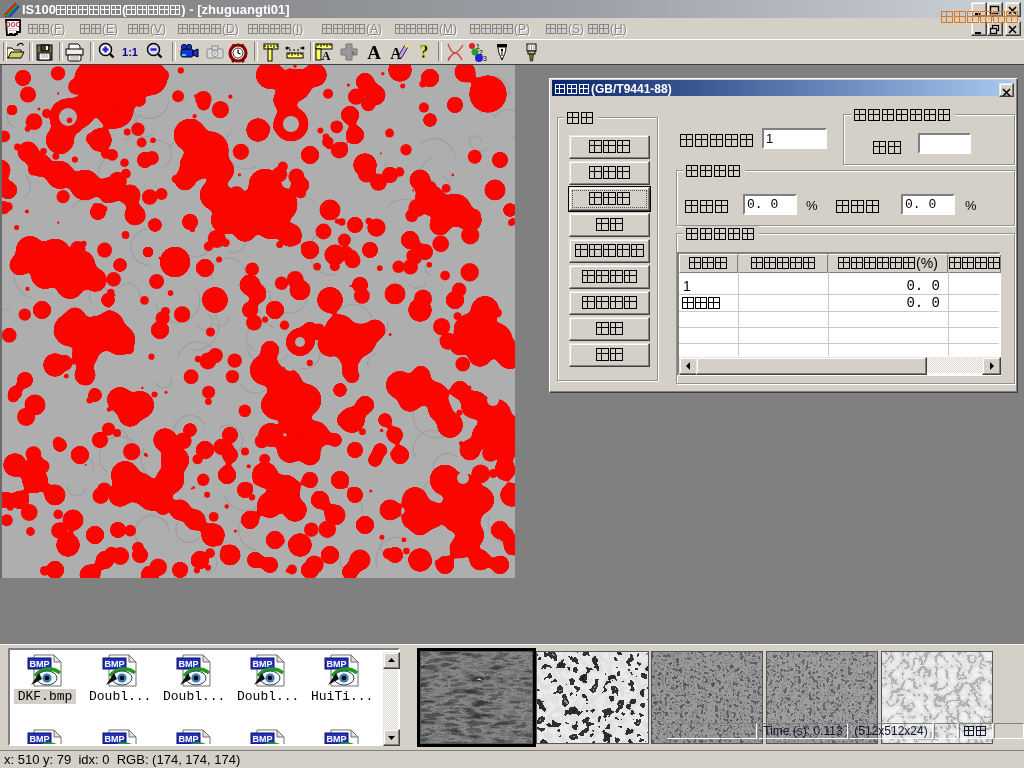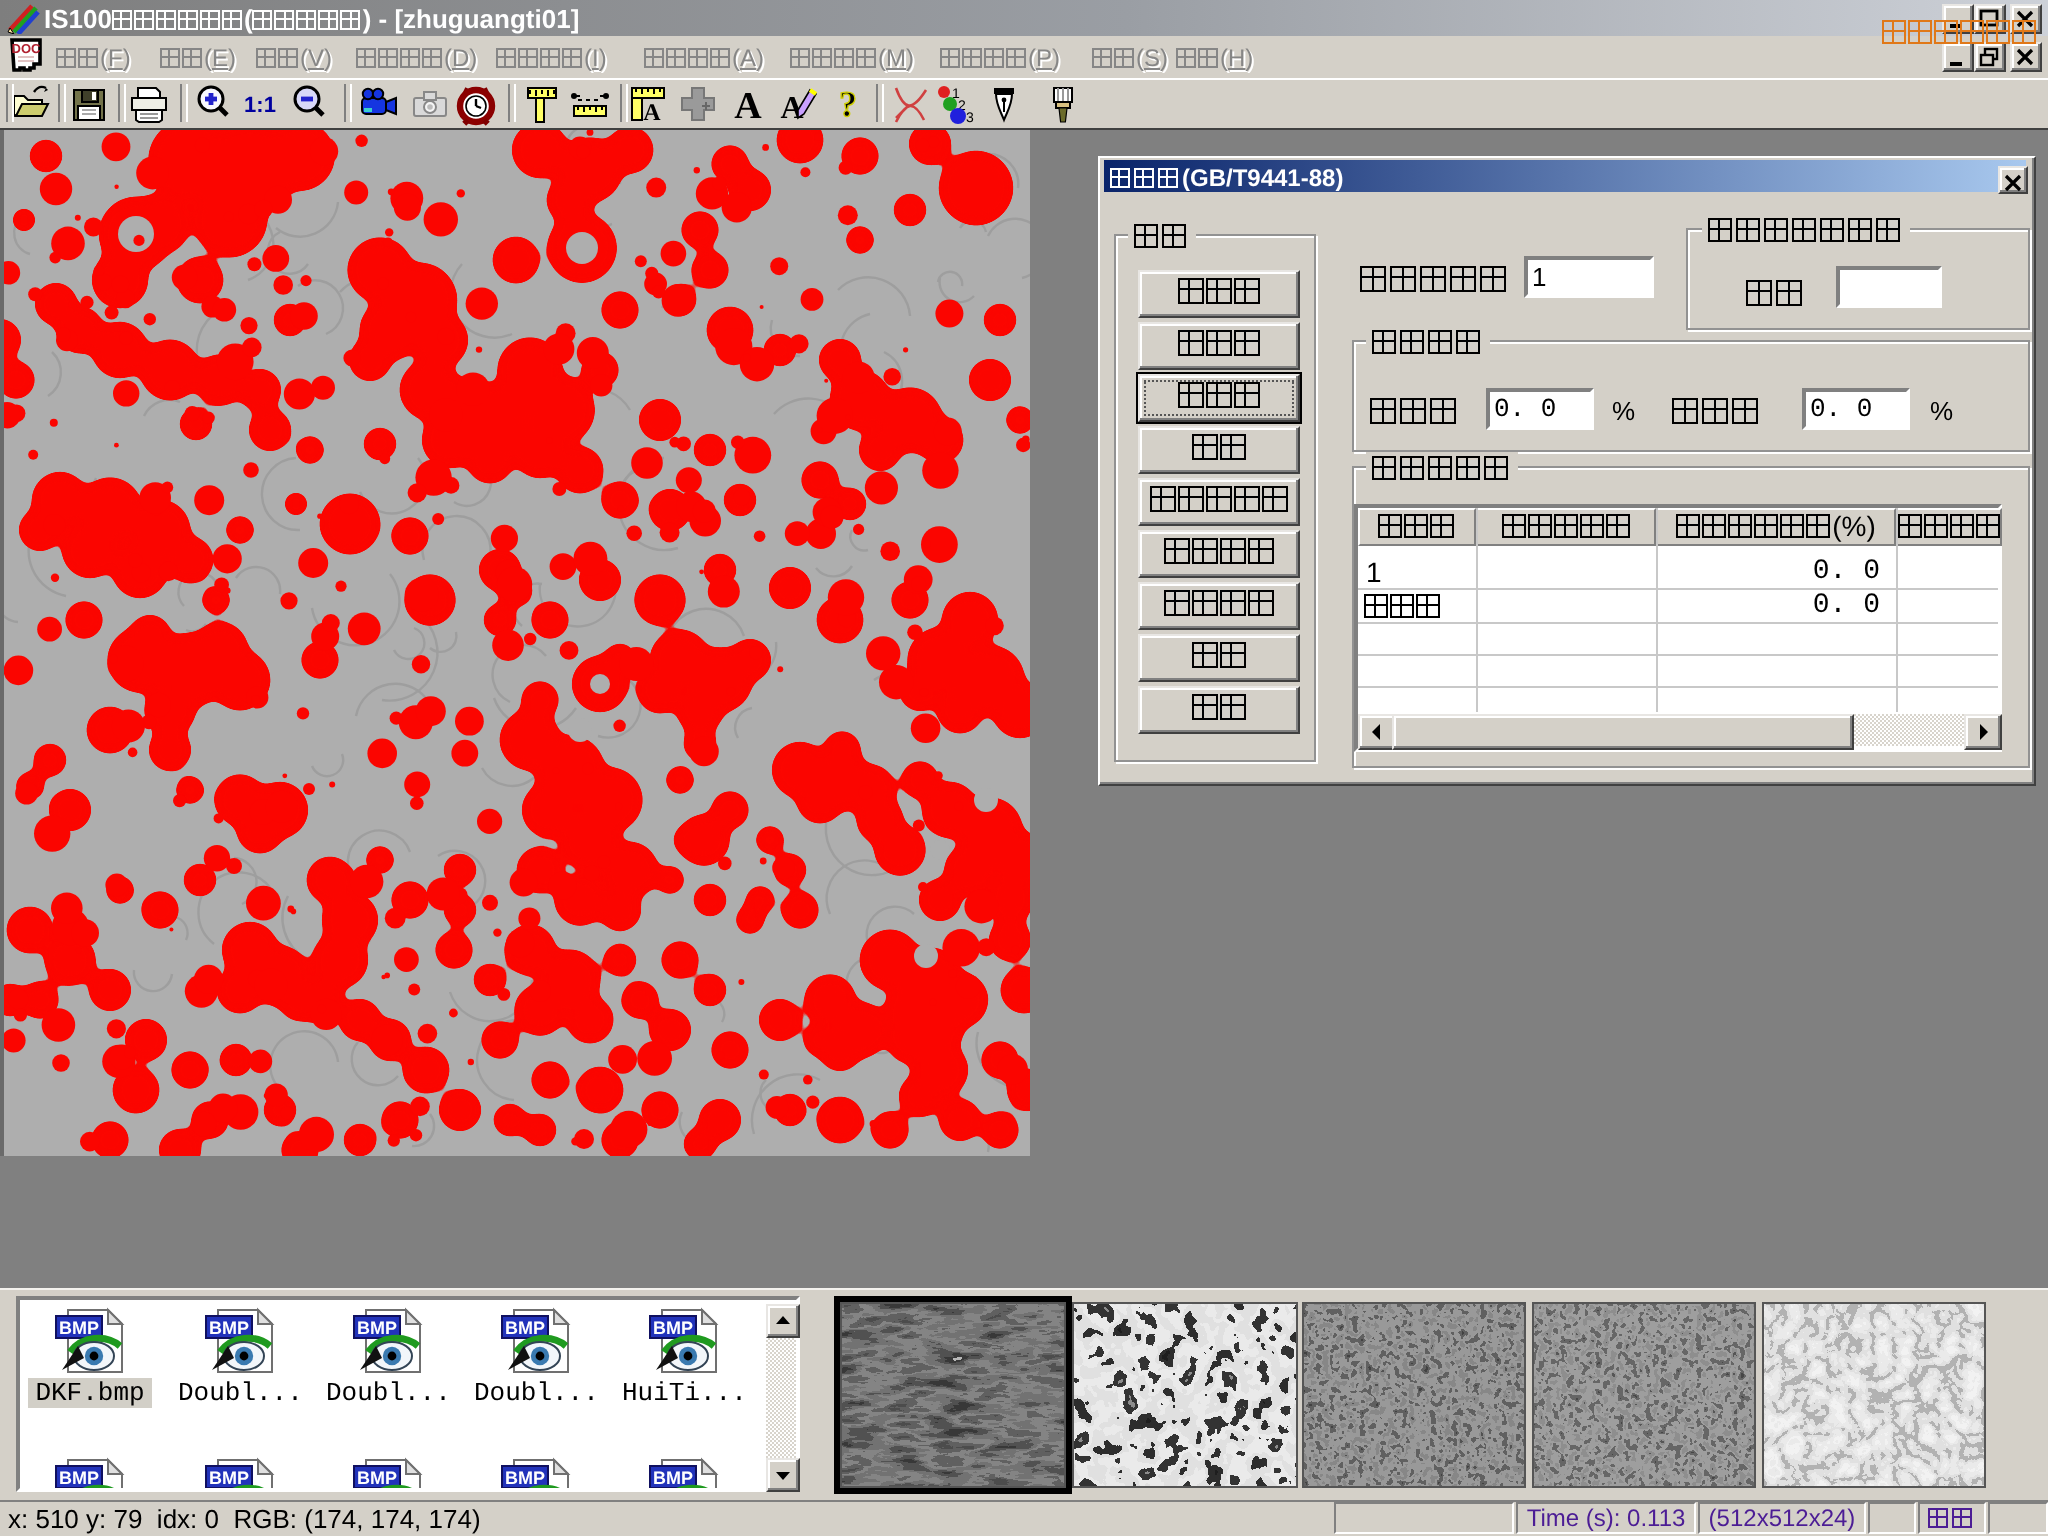--- a/index.html
+++ b/index.html
@@ -3,21 +3,21 @@
 html,body{margin:0;padding:0;width:1024px;height:768px;overflow:hidden}
 body{font-family:"Liberation Sans",sans-serif;background:#d4d0c8;position:relative}
 .abs{position:absolute}
 i.h{display:inline-block;position:relative;border:1px solid currentColor;vertical-align:-1px;box-sizing:border-box}
 i.h::before{content:"";position:absolute;left:0;right:0;top:40%;border-top:1px solid currentColor}
 i.h::after{content:"";position:absolute;top:0;bottom:0;left:42%;border-left:1px solid currentColor}
 .raised{border-top:1px solid #fff;border-left:1px solid #fff;border-right:1px solid #404040;border-bottom:1px solid #404040;box-shadow:inset -1px -1px 0 #808080,inset 1px 1px 0 #d4d0c8}
 .sunk2{border-top:2px solid #808080;border-left:2px solid #808080;border-right:2px solid #fff;border-bottom:2px solid #fff;background:#fff}
 .btn{position:absolute;background:#d4d0c8;border-top:1px solid #e8e6e3;border-left:1px solid #e8e6e3;border-right:1px solid #404040;border-bottom:1px solid #404040;box-shadow:inset -1px -1px 0 #808080,inset 1px 1px 0 #fff;text-align:center}
 .tbi{position:absolute;top:0}
-.statp{position:absolute;top:751px;height:14px;border-top:1px solid #808080;border-left:1px solid #808080;border-right:1px solid #fff;border-bottom:1px solid #fff;font-size:12px;color:#4c1d95;padding-top:0px}
+.statp{position:absolute;top:723px;height:14px;border-top:1px solid #808080;border-left:1px solid #808080;border-right:1px solid #fff;border-bottom:1px solid #fff;font-size:12px;color:#0f172a;padding-top:0px}
 .gb{position:absolute;border:1px solid #929292;box-shadow:1px 1px 0 #fff,inset 1px 1px 0 #fff}
 .gbl{position:absolute;background:#d4d0c8;padding:0 3px;font-size:14px}
 </style></head><body>
 <div class="abs" style="left:0;top:0;width:1024px;height:18px;background:linear-gradient(to right,#7e7e7e,#9a9ea4 55%,#cdd1d8)"></div>
 <svg class="abs" style="left:3px;top:1px" width="17" height="16" viewBox="0 0 17 16">
 <path d="M2 14 L13 2" stroke="#d02020" stroke-width="2.4" fill="none"></path>
 <path d="M4 15 L15 3" stroke="#20a020" stroke-width="2.4" fill="none"></path>
 <path d="M6 16 L16 5" stroke="#2040d0" stroke-width="2.4" fill="none"></path>
 <path d="M1 15 l3 1 -2 -3 Z" fill="#ffe0a0" stroke="#000" stroke-width="0.5"></path>
   </svg>

